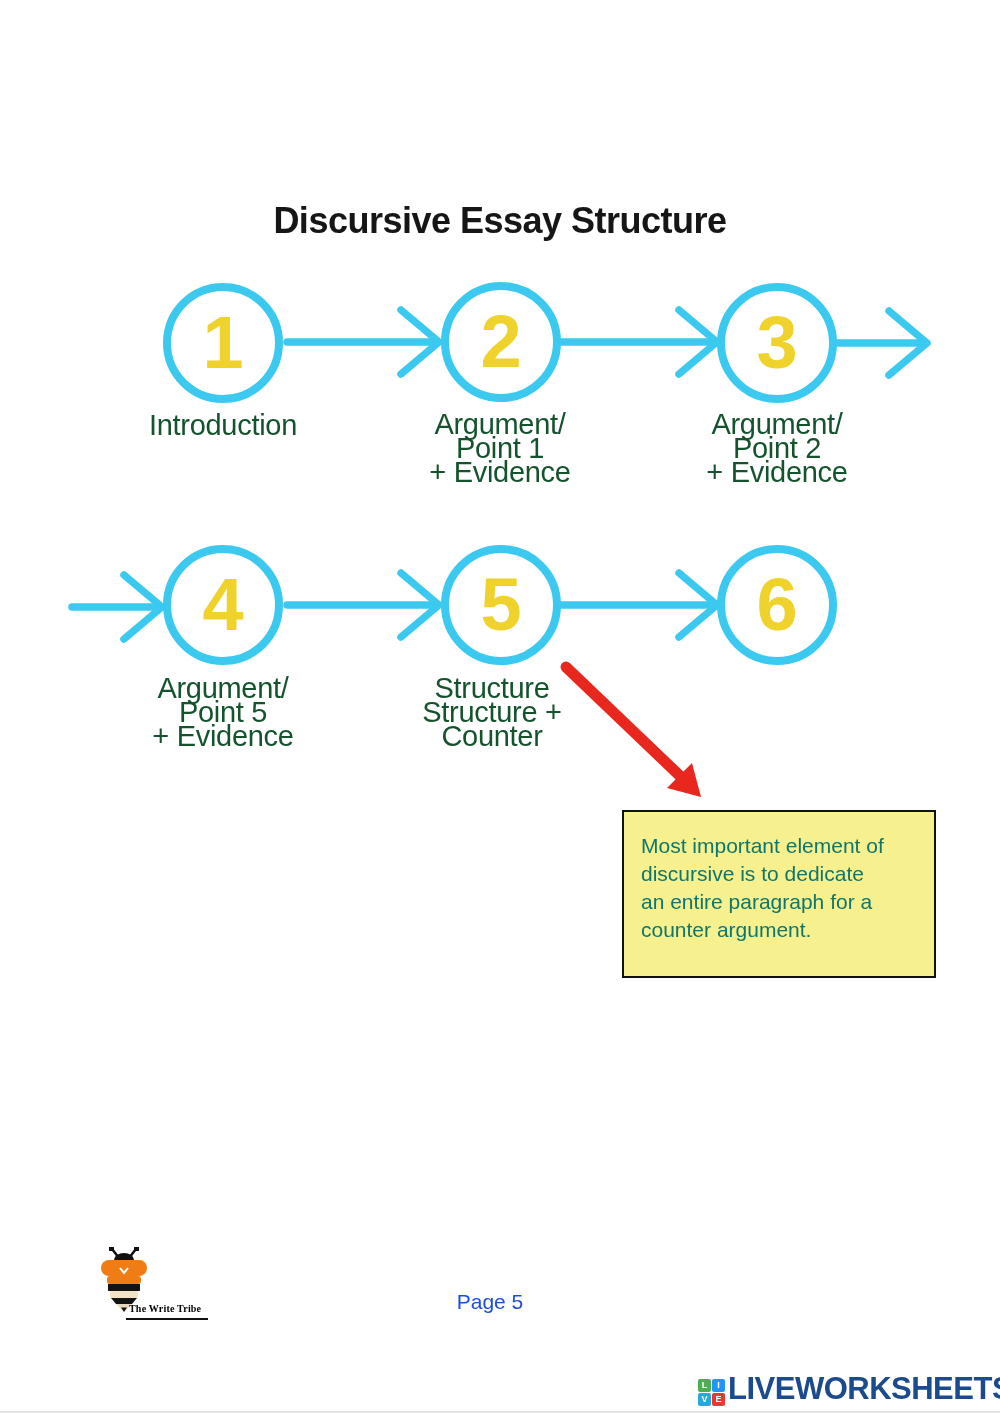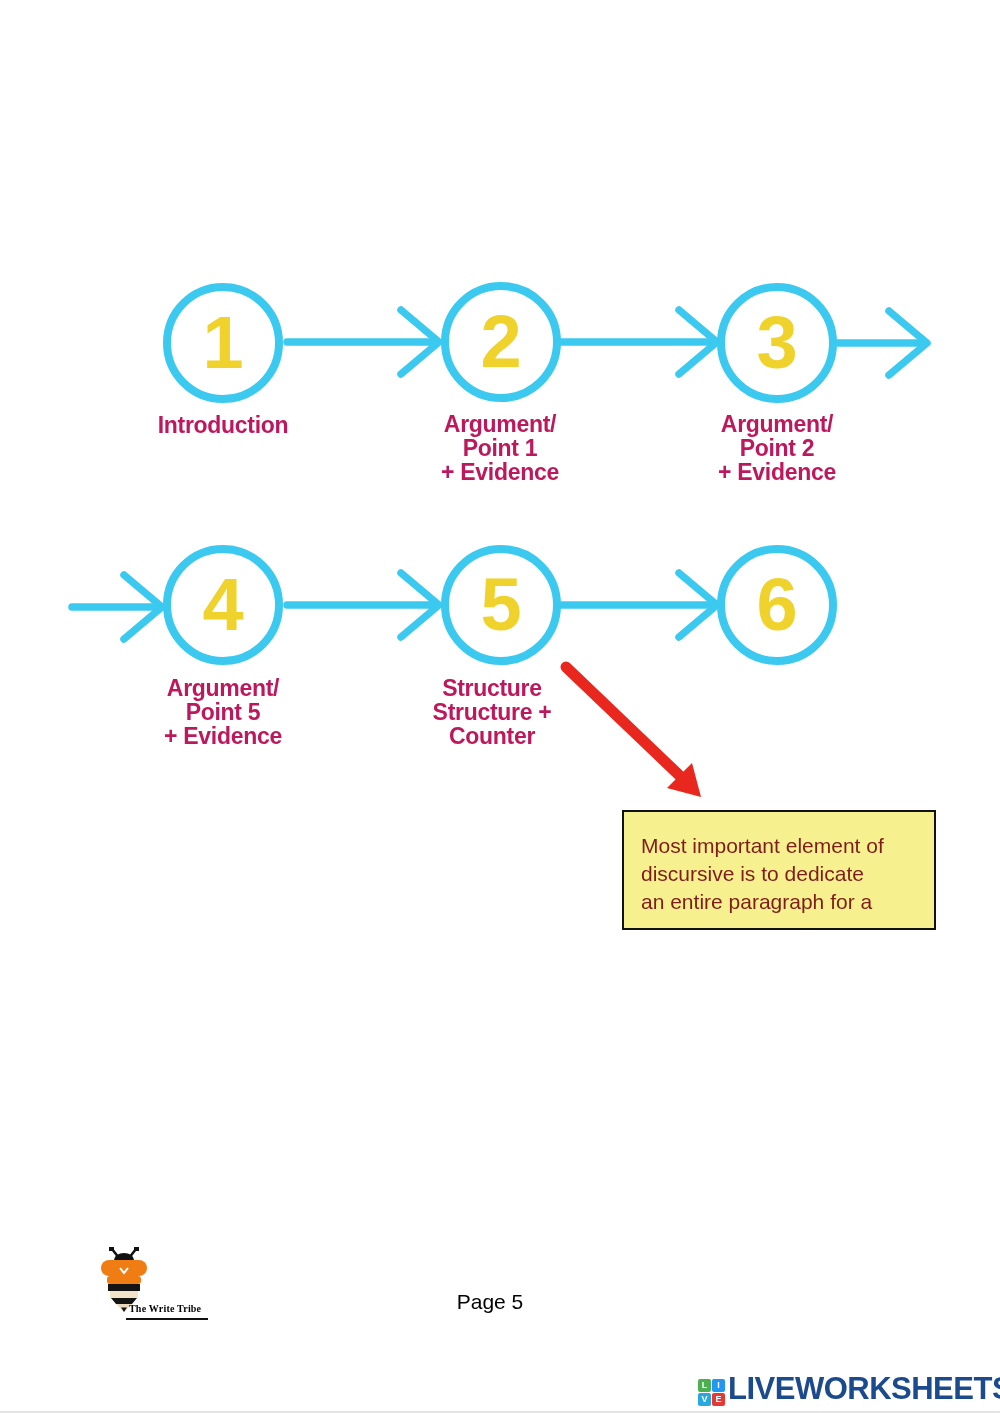--- a/index.html
+++ b/index.html
@@ -12,35 +12,35 @@
     font-size:36px;font-weight:bold;color:#161616;letter-spacing:-0.5px;z-index:3;
   }
   .arrows{position:absolute;left:0;top:0;z-index:1;}
   .circle{
     position:absolute;width:120px;height:120px;box-sizing:border-box;
     border:8px solid #3CC9F0;border-radius:50%;background:#ffffff;
     display:flex;align-items:center;justify-content:center;z-index:2;
   }
   .num{font-size:74px;font-weight:bold;color:#EFD32C;line-height:1;}
   .steplabel{
-    position:absolute;width:260px;text-align:center;font-weight:bold;
-    color:#be185d;font-size:23px;line-height:24px;z-index:2;letter-spacing:-0.3px;
+    position:absolute;width:260px;text-align:center;font-weight:normal;
+    color:#14532d;font-size:29px;line-height:24px;z-index:2;letter-spacing:-0.3px;
   }
   .note{
-    position:absolute;left:622px;top:810px;width:314px;height:120px;box-sizing:border-box;
+    position:absolute;left:622px;top:810px;width:314px;height:168px;box-sizing:border-box;
     background:#F6F08E;border:2px solid #111111;z-index:3;
-    padding:20px 14px 0 17px;font-size:21px;line-height:28px;color:#7f1d1d;
+    padding:20px 14px 0 17px;font-size:21px;line-height:28px;color:#0f766e;
   }
   .c1{left:163px;top:283px}.c2{left:441px;top:282px}.c3{left:717px;top:283px}
   .c4{left:163px;top:545px}.c5{left:441px;top:545px}.c6{left:717px;top:545px}
   .l1{left:93px;top:413px}.l2{left:370px;top:412px}.l3{left:647px;top:412px}
   .l4{left:93px;top:676px}.l5{left:362px;top:676px}.l6{left:647px;top:678px}
   .pagenum{
     position:absolute;left:390px;top:1290px;width:200px;text-align:center;
-    font-size:21px;color:#000000;z-index:3;
+    font-size:21px;color:#1d4ed8;z-index:3;
   }
   .beelogo{position:absolute;left:98px;top:1246px;z-index:3;}
   .beetext{
     position:absolute;left:129px;top:1303px;font-size:10px;font-weight:bold;
     color:#000;letter-spacing:0.2px;z-index:3;font-family:Liberation Serif, serif;
   }
   .beeline{position:absolute;left:126px;top:1318px;width:82px;height:2px;background:#111;z-index:3;}
   .lw{position:absolute;left:698px;top:1371px;display:flex;align-items:center;z-index:3;}
   .lw-grid{display:grid;grid-template-columns:13px 13px;grid-template-rows:13px 13px;gap:1px;margin-right:3px;margin-top:6px;}
   .tile{
@@ -73,20 +73,21 @@
       <path d="M401,573 L439,605 L401,637"></path>
       <path d="M561,605 L713,605"></path>
       <path d="M679,573 L717,605 L679,637"></path>
     </g>
     <g>
       <path d="M566,667 L680,776" stroke="#E8281E" stroke-width="11" stroke-linecap="round" fill="none"></path>
       <polygon points="701,797 667,788 692,763" fill="#E8281E"></polygon>
     </g>
   </svg>
 
+  <div class="title">Discursive Essay Structure</div>
 
   <div class="circle c1">
     <span class="num">1</span>
   </div>
   <div class="circle c2">
     <span class="num">2</span>
   </div>
   <div class="circle c3">
     <span class="num">3</span>
   </div>
@@ -121,20 +122,21 @@
   <div class="steplabel l5">
     <div>Structure</div>
     <div>Structure +</div>
     <div>Counter</div>
   </div>
 
   <div class="note">
     <div>Most important element of</div>
     <div>discursive is to dedicate</div>
     <div>an entire paragraph for a</div>
+    <div>counter argument.</div>
   </div>
 
   <svg class="beelogo" width="52" height="66" viewBox="0 0 52 66">
     <line x1="21" y1="12" x2="14" y2="3" stroke="#111" stroke-width="2.5"></line>
     <line x1="31" y1="12" x2="38" y2="3" stroke="#111" stroke-width="2.5"></line>
     <rect x="11" y="1" width="5" height="4" fill="#111"></rect>
     <rect x="36" y="1" width="5" height="4" fill="#111"></rect>
     <ellipse cx="26" cy="14" rx="10" ry="7" fill="#111"></ellipse>
     <rect x="3" y="14" width="46" height="16" rx="8" fill="#F07D14"></rect>
     <path d="M22,22 L26,27 L30,22" stroke="#fff" stroke-width="2" fill="none"></path>

